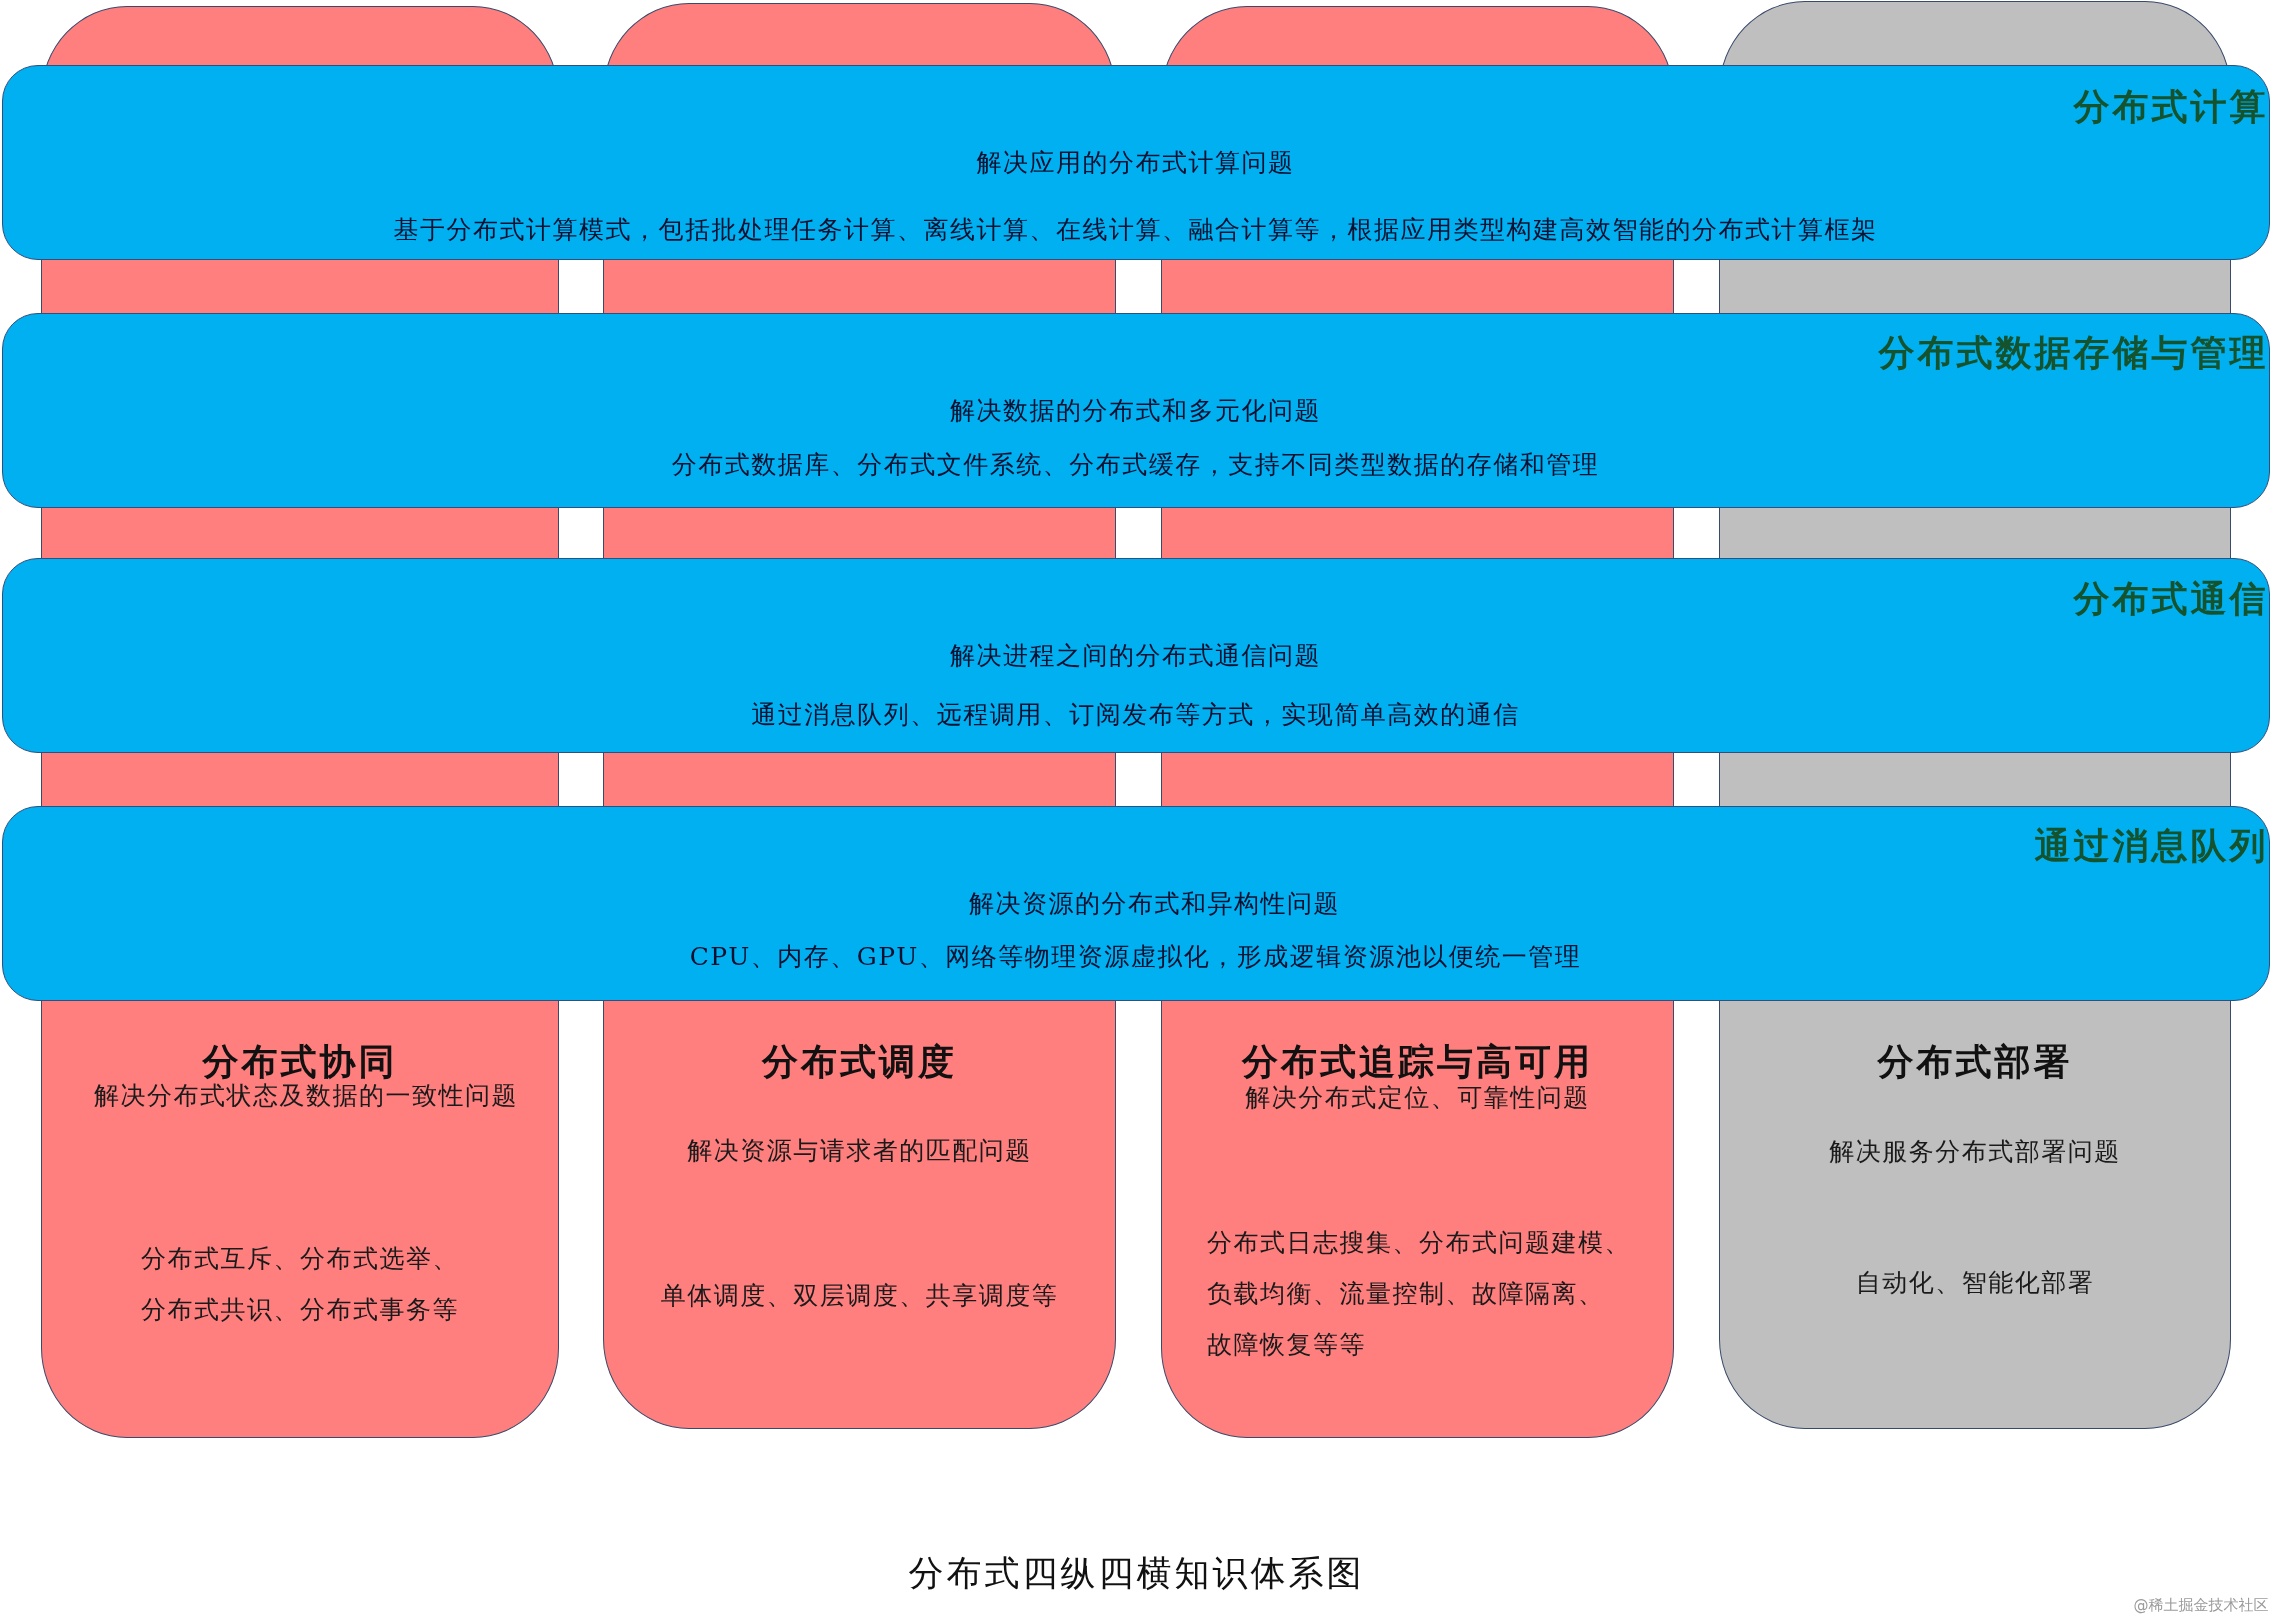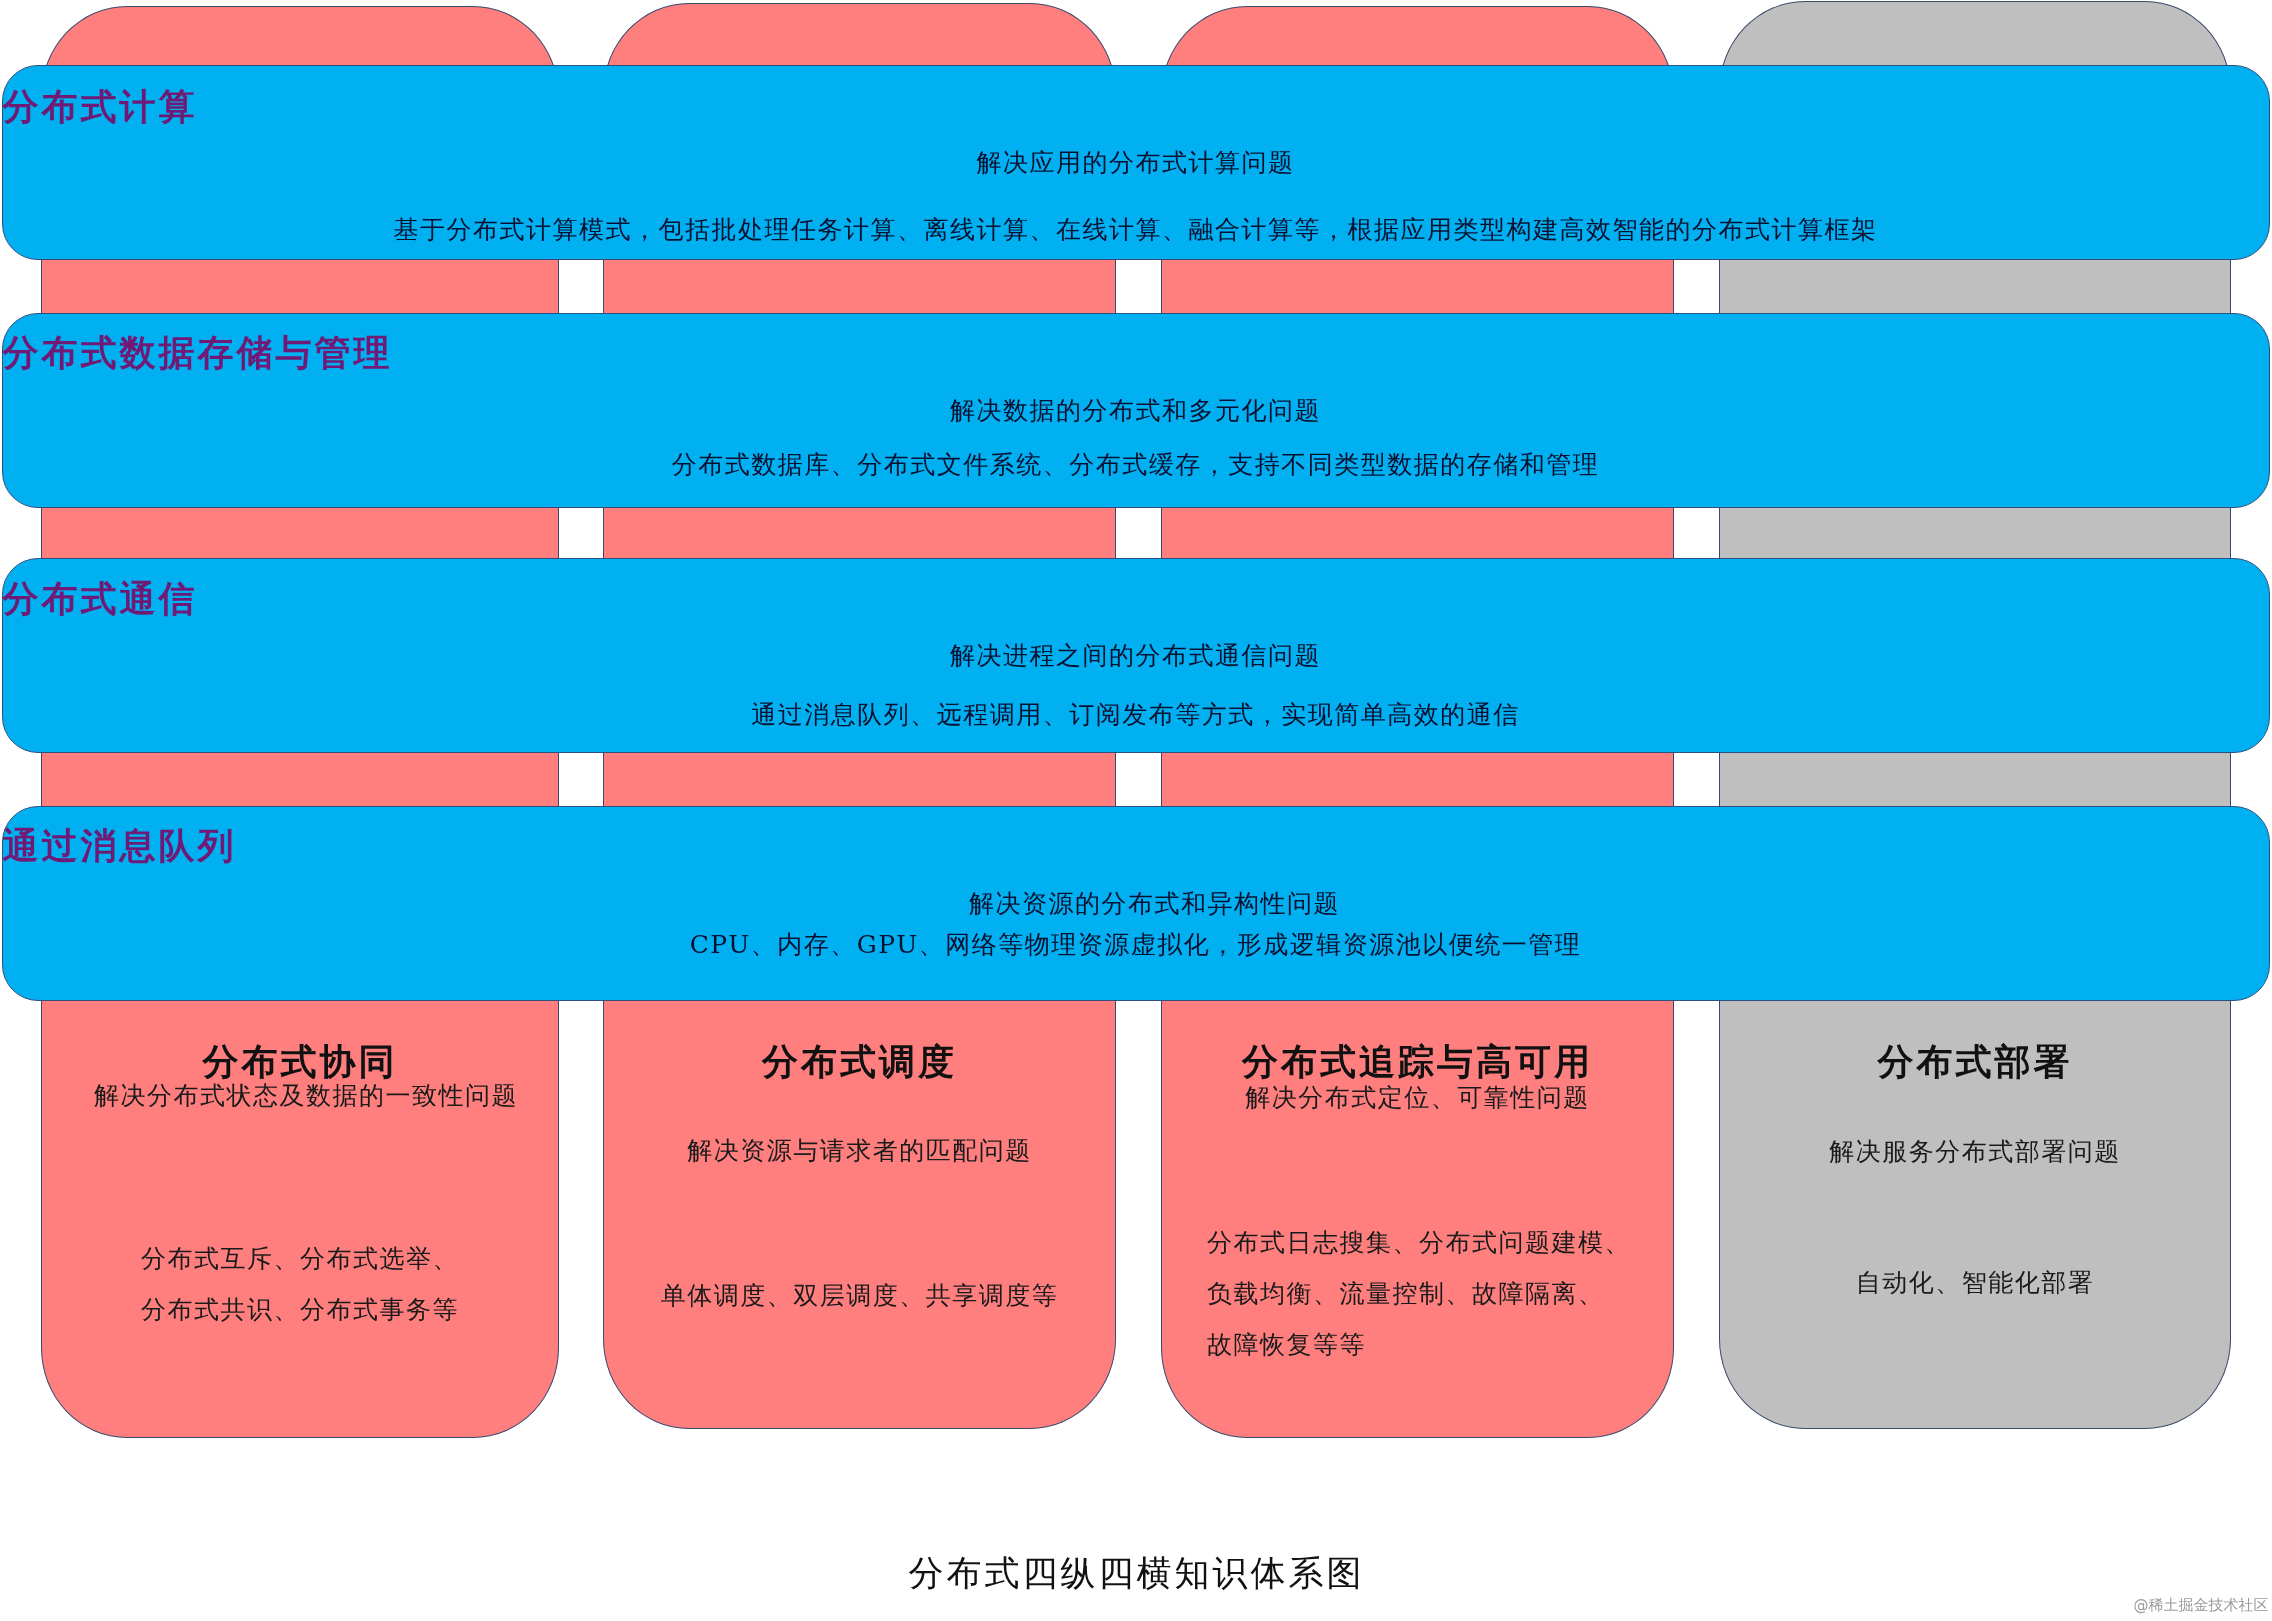--- a/index.html
+++ b/index.html
@@ -59,25 +59,26 @@
     width: 2268px;
     height: 195px;
     background: #00b0f0;
     border: 1.5px solid #2f4f7f;
     box-sizing: border-box;
     border-radius: 36px;
   }
   .bar-title {
     position: absolute;
     left: 0; right: 0;
-    text-align: left;
+    text-align: right;
     font-size: 36px;
     font-weight: bold;
     letter-spacing: 3px;
-    color: #701a75;
+    color: #14532d;
+    padding-left: 36px;
   }
   .bar-sub, .bar-detail {
     position: absolute;
     left: 0; right: 0;
     text-align: center;
     font-size: 25px;
     letter-spacing: 1.5px;
     color: #0a1030;
   }
   .footer-title {
@@ -150,18 +151,18 @@
 
 <div class="bar" style="top:558px;">
   <div class="bar-title" style="top:16px;">分布式通信</div>
   <div class="bar-sub" style="top:80px;">解决进程之间的分布式通信问题</div>
   <div class="bar-detail" style="top:139px;">通过消息队列、远程调用、订阅发布等方式，实现简单高效的通信</div>
 </div>
 
 <div class="bar" style="top:806px;">
   <div class="bar-title" style="top:15px;">通过消息队列</div>
   <div class="bar-sub" style="top:80px;margin-left:38px;">解决资源的分布式和异构性问题</div>
-  <div class="bar-detail" style="top:121px;">CPU、内存、GPU、网络等物理资源虚拟化，形成逻辑资源池以便统一管理</div>
+  <div class="bar-detail" style="top:133px;">CPU、内存、GPU、网络等物理资源虚拟化，形成逻辑资源池以便统一管理</div>
 </div>
 
 <div class="footer-title">分布式四纵四横知识体系图</div>
 <div class="watermark">@稀土掘金技术社区</div>
 
 
 </body></html>

